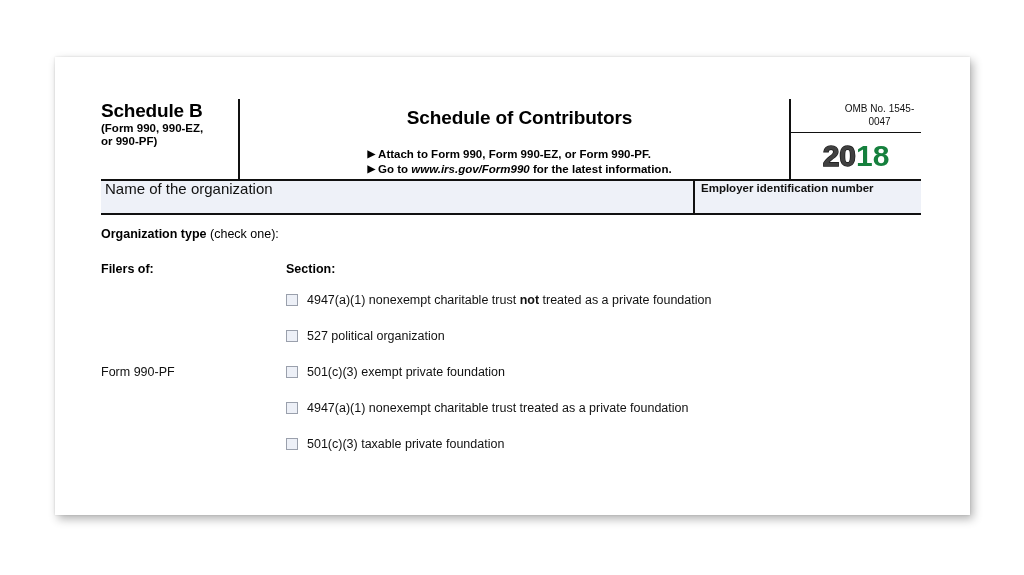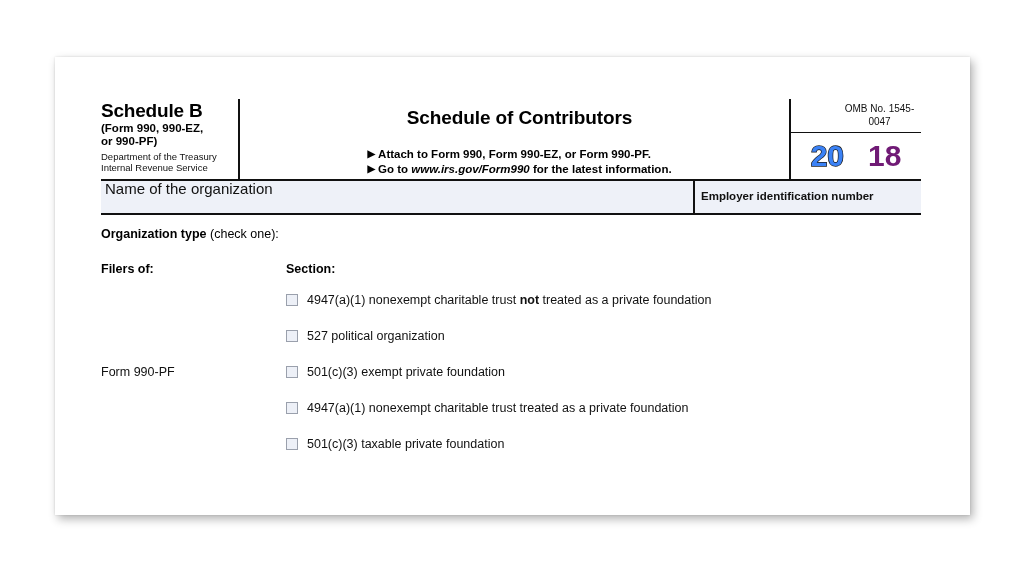--- a/index.html
+++ b/index.html
@@ -121,44 +121,44 @@
     padding-left: 47px;
   }
   .year {
     padding-top: 6px;
     font-size: 30px;
     font-weight: bold;
     letter-spacing: 0px;
     line-height: 33px;
   }
   .year .hollow {
-    color: #3b82f6;
+    color: #404040;
     -webkit-text-stroke: 1.4px #1a1a1a;
     paint-order: stroke fill;
   }
-  .year .solid { color: #701a75; padding-left: 24px; }
+  .year .solid { color: #15803d; }
 
   
   .name-row {
     display: flex;
     height: 32px;
     border-bottom: 2px solid #111;
   }
   .name-cell {
     flex: 1;
     box-sizing: border-box;
     background: #eef1f8;
     border-right: 2px solid #111;
     padding: 1px 0 0 4px;
   }
   .ein-cell {
     width: 226px;
     box-sizing: border-box;
     background: #eef1f8;
-    padding: 9px 0 0 6px;
+    padding: 1px 0 0 6px;
   }
   .field-label {
     font-size: 15px;
     color: #111;
     line-height: 13px;
   }
   .field-label.bold {
     font-weight: bold;
     font-size: 11.5px;
   }
@@ -242,24 +242,20 @@
   <div id="form-card">
     <div id="form-inner">
 
       <div class="header-band">
 
         <div class="hdr-left">
           <div class="sched-title">Schedule B</div>
           <div class="sched-sub">
             <div>(Form 990, 990-EZ,</div>
             <div>or 990-PF)</div>
-          </div>
-          <div class="sched-agency">
-            <div>Department of the Treasury</div>
-            <div>Internal Revenue Service</div>
           </div>
         </div>
 
         <div class="hdr-center">
           <div class="center-title">Schedule of Contributors</div>
           <div class="attach-lines">
             <div class="attach-line">
               <span class="arrow">▶</span><span>Attach to Form 990, Form 990-EZ, or Form 990-PF.</span>
             </div>
             <div class="attach-line">

